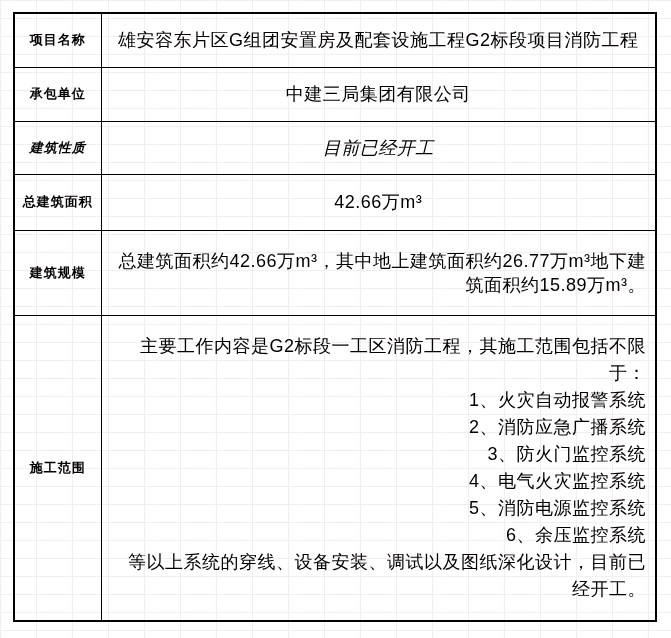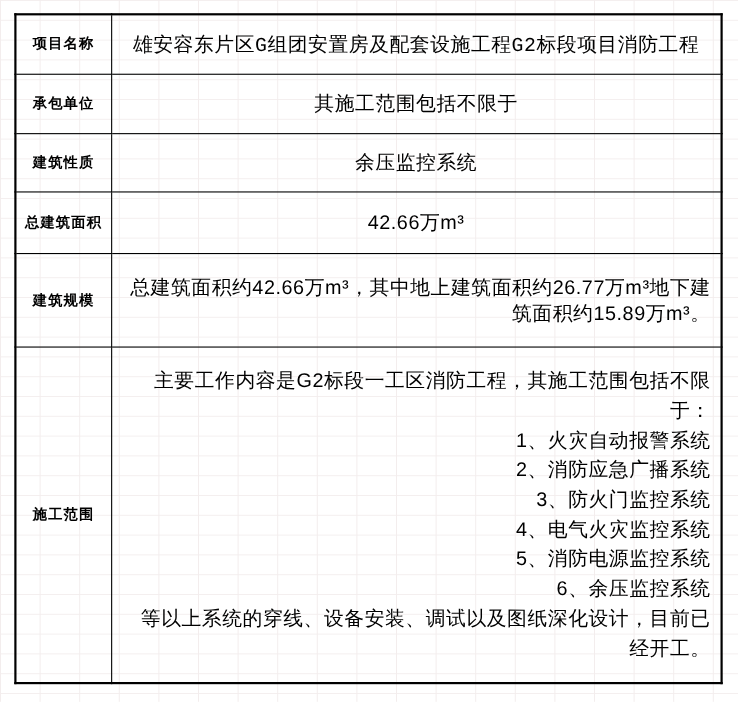--- a/index.html
+++ b/index.html
@@ -53,49 +53,49 @@
   .value-left {
     text-align: right;
     padding-left: 9px;
     padding-right: 9px;
   }
   .value-multiline {
     white-space: pre-line;
     line-height: 27px;
   }
 
-  tr.r0 { height: 48px; font-family: Liberation Mono, monospace; }
+  tr.r0 { height: 48px; }
   tr.r1 { height: 50px; }
   tr.r2 { height: 48px; }
-  tr.r3 { height: 47px; }
+  tr.r3 { height: 47px; font-style: italic; }
   tr.r4 { height: 48px; }
   tr.r5 { height: 50px; }
   tr.r6 { height: 75px; padding-left: 47px; }
   tr.r7 { height: 244px; }
 </style>
 </head>
 <body>
 
 <table class="info-table">
   <colgroup>
     <col style="width:87px">
     <col style="width:555px">
   </colgroup>
   <tbody>
     <tr class="r0">
       <td class="label-cell">项目名称</td>
       <td class="value-cell">雄安容东片区G组团安置房及配套设施工程G2标段项目消防工程</td>
     </tr>
     <tr class="r2">
       <td class="label-cell">承包单位</td>
-      <td class="value-cell">其施工范围包括不限于</td>
+      <td class="value-cell">中建三局集团有限公司</td>
     </tr>
     <tr class="r3">
       <td class="label-cell">建筑性质</td>
-      <td class="value-cell">余压监控系统</td>
+      <td class="value-cell">目前已经开工</td>
     </tr>
     <tr class="r5">
       <td class="label-cell">总建筑面积</td>
       <td class="value-cell">42.66万m³</td>
     </tr>
     <tr class="r6">
       <td class="label-cell">建筑规模</td>
       <td class="value-cell value-left">总建筑面积约42.66万m³，其中地上建筑面积约26.77万m³地下建筑面积约15.89万m³。</td>
     </tr>
     <tr class="r7">

